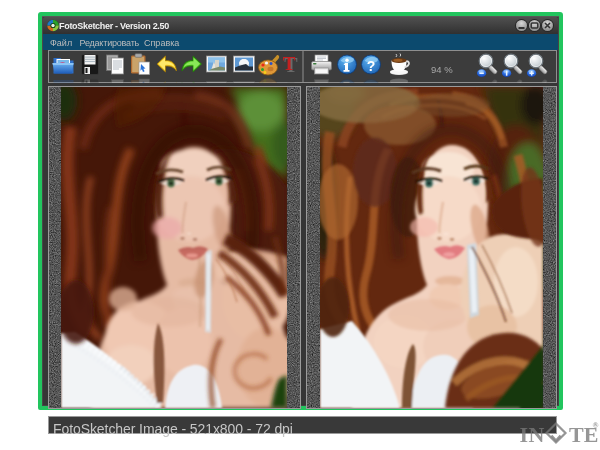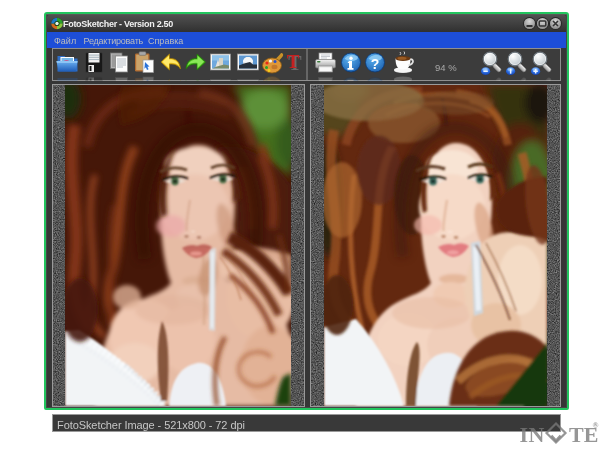--- a/index.html
+++ b/index.html
@@ -1,31 +1,31 @@
 <!DOCTYPE html>
 <html><head><meta charset="utf-8">
 <style>
 *{margin:0;padding:0;box-sizing:border-box}
 html,body{width:600px;height:450px;background:#fff;overflow:hidden;font-family:"Liberation Sans",sans-serif}
-#win{position:absolute;left:44px;top:12px;width:525px;height:398px;background:#363636;border:2px solid #22c55e;border-radius:3px 3px 2px 2px;box-shadow:inset 0 1px 0 #585858,inset 1px 0 0 #484848,inset -1px -1px 0 #454545}
+#win{position:absolute;left:38px;top:12px;width:525px;height:398px;background:#363636;border:4px solid #22c55e;border-radius:3px 3px 2px 2px;box-shadow:inset 0 1px 0 #585858,inset 1px 0 0 #484848,inset -1px -1px 0 #454545}
 #title{position:absolute;left:1px;top:1px;right:1px;height:17px;background:linear-gradient(#505050,#303030);border-radius:2px 2px 0 0}
 #title .txt{position:absolute;left:16px;top:3.5px;font-size:9px;font-weight:bold;color:#f0f0f0;letter-spacing:-0.3px}
 #ticon{position:absolute;left:4px;top:2px}
 .wbtn{position:absolute;top:2.5px;width:11px;height:11px;border-radius:50%;background:radial-gradient(circle at 50% 30%,#d6d6d6,#909090 75%);box-shadow:0 0 0 1px #262626}
 .wbtn svg{position:absolute;left:0;top:0}
-#menu{position:absolute;left:1px;top:18px;right:1px;height:16px;background:#1d4ed8;color:#bcbcbc;font-size:9px}
+#menu{position:absolute;left:1px;top:18px;right:1px;height:16px;background:#0c4a6e;color:#bcbcbc;font-size:9px}
 #menu span{position:absolute;top:4px}
 #toolbar{position:absolute;left:6px;top:33.5px;width:509px;height:33px;background:#3c3c3c;border:1px solid #8f8f8f}
 #pct{position:absolute;left:382px;top:13px;font-size:9.5px;color:#a8a8a8}
 #panelL{position:absolute;left:6px;top:70px;width:253px;height:323px;background:#4a4a4a;border:1px solid #9a9a9a;overflow:hidden}
 #panelR{position:absolute;left:264px;top:70px;width:251px;height:323px;background:#4a4a4a;border:1px solid #9a9a9a;overflow:hidden}
 .noise{position:absolute;left:0;top:0;width:100%;height:100%}
 #photoL{position:absolute;left:12px;top:0px;width:226px;height:321px}
 #photoR{position:absolute;left:13px;top:0px;width:223px;height:321px}
-#status{position:absolute;left:6px;top:400px;width:509px;height:17.5px;background:#393939;border:1px solid #9a9a9a;color:#c6c6c6;font-size:11px}
+#status{position:absolute;left:6px;top:400px;width:509px;height:17.5px;background:#393939;border:1px solid #9a9a9a;color:#c6c6c6;font-size:14px}
 #status span{position:absolute;left:4px;top:4px;letter-spacing:-0.08px}
 #wm{position:absolute;left:506px;top:419px}
 </style></head>
 <body>
 <div id="win">
   <div id="title">
     <svg id="ticon" width="12" height="13" viewBox="0 0 12 13">
       <circle cx="6" cy="6.5" r="5.8" fill="#0e3c0e"></circle>
       <path d="M6 0.7 A5.8 5.8 0 0 1 11.8 6.5 L8.6 6.5 A2.6 2.6 0 0 0 6 3.9 Z" fill="#2aa02a"></path>
       <path d="M11.8 6.5 A5.8 5.8 0 0 1 6 12.3 L6 9.1 A2.6 2.6 0 0 0 8.6 6.5 Z" fill="#8cc63e"></path>

